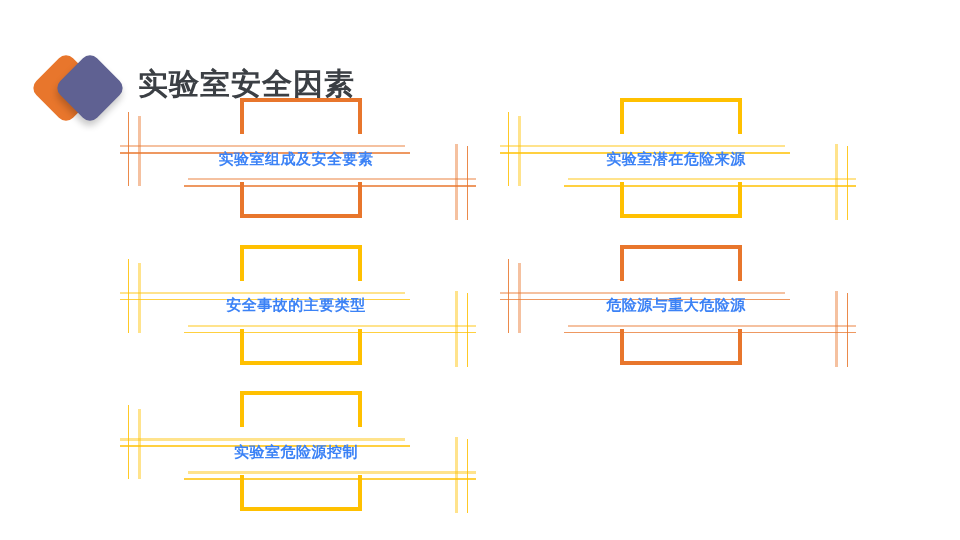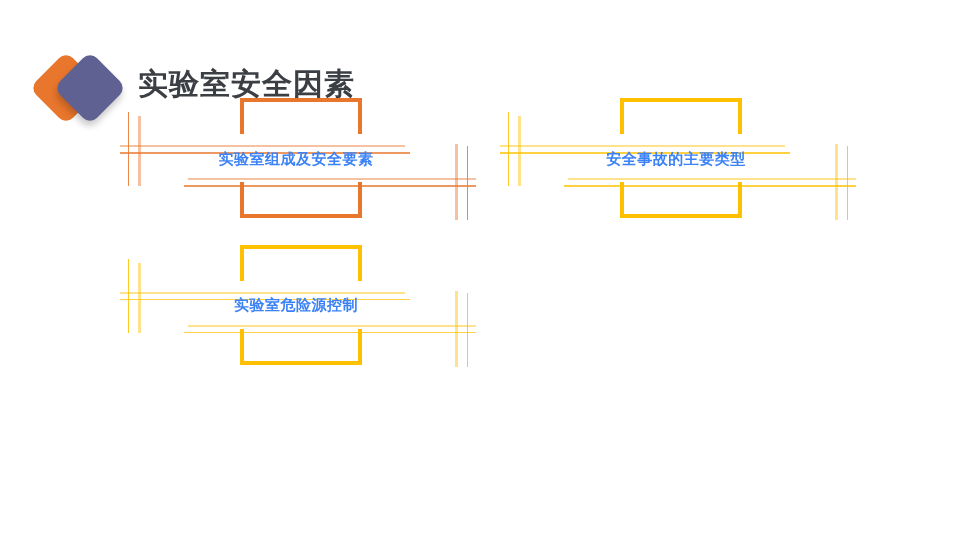--- a/index.html
+++ b/index.html
@@ -93,20 +93,43 @@
           <div class="h h2" style="background: rgb(232, 118, 44);"></div>
         </div>
         <div class="cross cross-br">
           <div class="v v1" style="background: rgb(232, 118, 44);"></div>
           <div class="v v2" style="background: rgb(232, 118, 44);"></div>
           <div class="h h1" style="background: rgb(232, 118, 44);"></div>
           <div class="h h2" style="background: rgb(232, 118, 44);"></div>
         </div>
         <div class="cell-label">实验室组成及安全要素</div>
       </div>
+      <div class="cell theme-yellow" style="color: rgb(255, 192, 0);">
+        <div class="frame">
+          <div class="seg top"></div>
+          <div class="seg bottom"></div>
+          <div class="seg l-up"></div>
+          <div class="seg l-dn"></div>
+          <div class="seg r-up"></div>
+          <div class="seg r-dn"></div>
+        </div>
+        <div class="cross cross-tl">
+          <div class="v v1" style="background: rgb(255, 192, 0);"></div>
+          <div class="v v2" style="background: rgb(255, 192, 0);"></div>
+          <div class="h h1" style="background: rgb(255, 192, 0);"></div>
+          <div class="h h2" style="background: rgb(255, 192, 0);"></div>
+        </div>
+        <div class="cross cross-br">
+          <div class="v v1" style="background: rgb(255, 192, 0);"></div>
+          <div class="v v2" style="background: rgb(255, 192, 0);"></div>
+          <div class="h h1" style="background: rgb(255, 192, 0);"></div>
+          <div class="h h2" style="background: rgb(255, 192, 0);"></div>
+        </div>
+        <div class="cell-label">实验室潜在危险来源</div>
+      </div>
       <div class="cell theme-yellow" style="color: rgb(255, 192, 0); font-family: Liberation Serif, serif;">
         <div class="frame">
           <div class="seg top"></div>
           <div class="seg bottom"></div>
           <div class="seg l-up"></div>
           <div class="seg l-dn"></div>
           <div class="seg r-up"></div>
           <div class="seg r-dn"></div>
         </div>
         <div class="cross cross-tl">
@@ -115,20 +138,43 @@
           <div class="h h1" style="background: rgb(255, 192, 0);"></div>
           <div class="h h2" style="background: rgb(255, 192, 0);"></div>
         </div>
         <div class="cross cross-br">
           <div class="v v1" style="background: rgb(255, 192, 0);"></div>
           <div class="v v2" style="background: rgb(255, 192, 0);"></div>
           <div class="h h1" style="background: rgb(255, 192, 0);"></div>
           <div class="h h2" style="background: rgb(255, 192, 0);"></div>
         </div>
         <div class="cell-label">安全事故的主要类型</div>
+      </div>
+      <div class="cell theme-orange" style="color: rgb(232, 118, 44);">
+        <div class="frame">
+          <div class="seg top"></div>
+          <div class="seg bottom"></div>
+          <div class="seg l-up"></div>
+          <div class="seg l-dn"></div>
+          <div class="seg r-up"></div>
+          <div class="seg r-dn"></div>
+        </div>
+        <div class="cross cross-tl">
+          <div class="v v1" style="background: rgb(232, 118, 44);"></div>
+          <div class="v v2" style="background: rgb(232, 118, 44);"></div>
+          <div class="h h1" style="background: rgb(232, 118, 44);"></div>
+          <div class="h h2" style="background: rgb(232, 118, 44);"></div>
+        </div>
+        <div class="cross cross-br">
+          <div class="v v1" style="background: rgb(232, 118, 44);"></div>
+          <div class="v v2" style="background: rgb(232, 118, 44);"></div>
+          <div class="h h1" style="background: rgb(232, 118, 44);"></div>
+          <div class="h h2" style="background: rgb(232, 118, 44);"></div>
+        </div>
+        <div class="cell-label">危险源与重大危险源</div>
       </div>
       <div class="cell theme-yellow" style="color: rgb(255, 192, 0); text-decoration: underline;">
         <div class="frame">
           <div class="seg top"></div>
           <div class="seg bottom"></div>
           <div class="seg l-up"></div>
           <div class="seg l-dn"></div>
           <div class="seg r-up"></div>
           <div class="seg r-dn"></div>
         </div>

